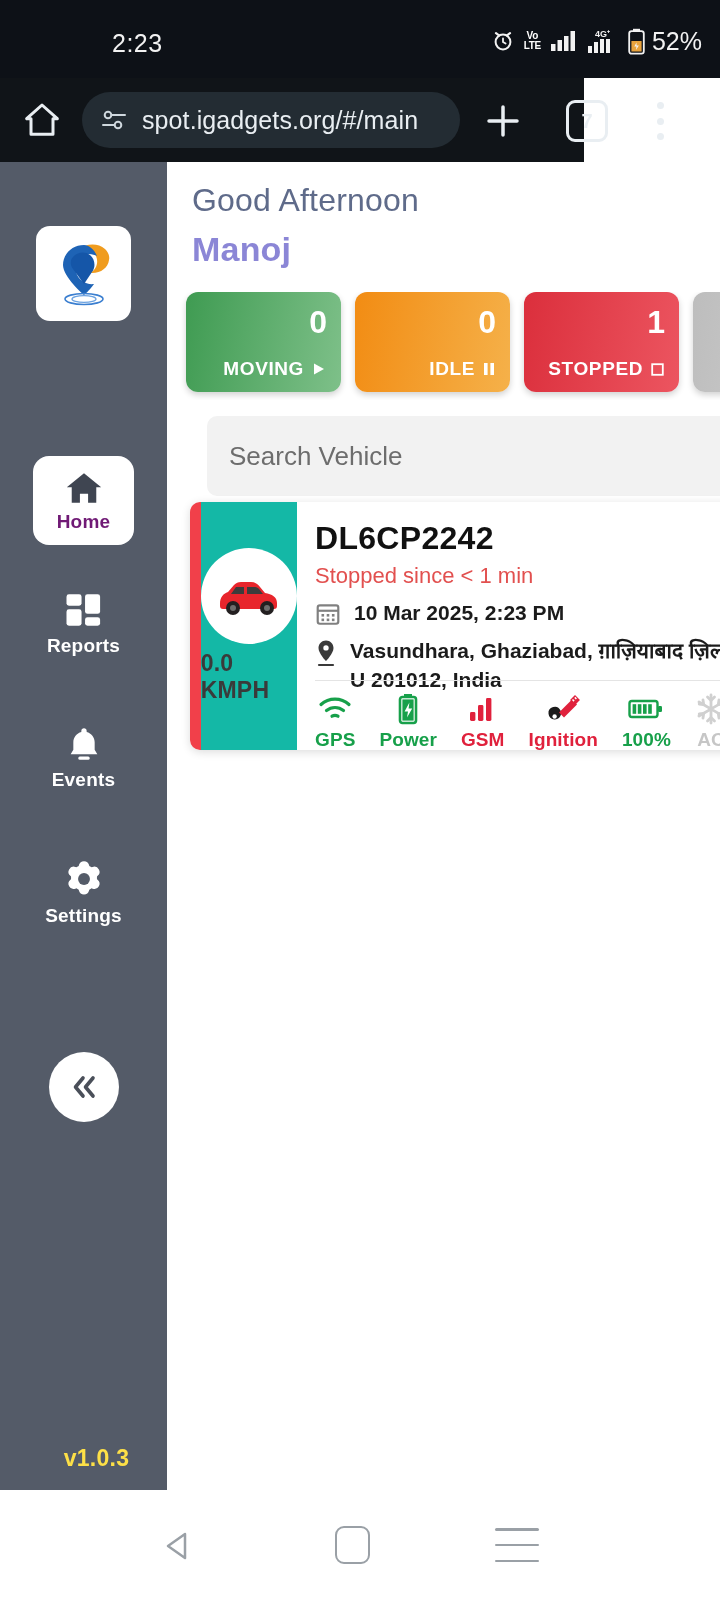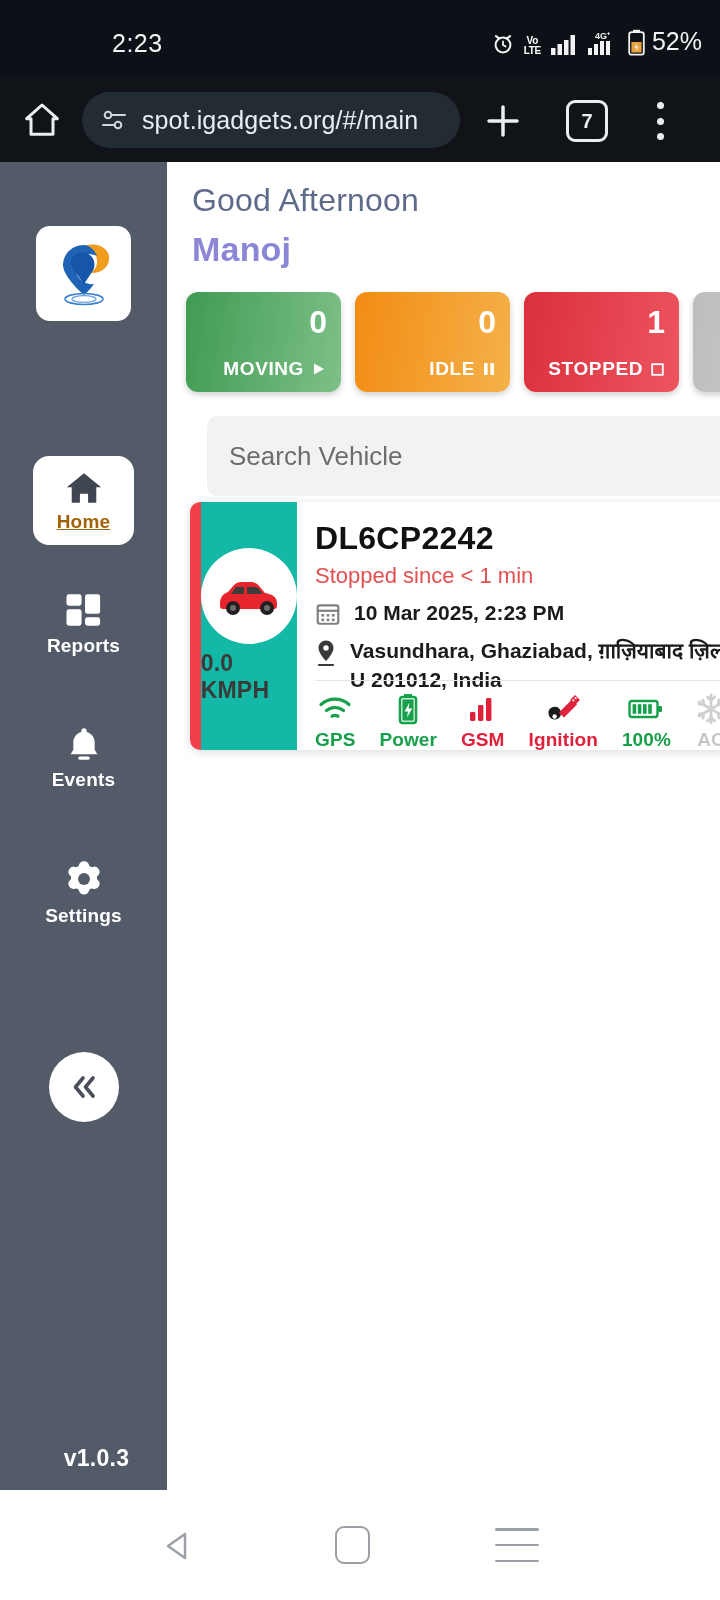--- a/index.html
+++ b/index.html
@@ -15,30 +15,30 @@
   .statusbar {
     position:absolute; left:0; top:0; width:720px; height:78px;
     background:#0d1117; color:#fff;
   }
   .sb-time {
     position:absolute; left:112px; top:29px;
     font-size:25px; letter-spacing:.5px; color:#f2f2f2;
   }
   .sb-right {
     position:absolute; right:18px; top:26px;
-    display:flex; align-items:flex-end; gap:9px; height:30px;
+    display:flex; align-items:center; gap:9px; height:30px;
   }
   .sb-right svg { display:block; }
   .sb-batt-text { font-size:25px; color:#f2f2f2; margin-left:-2px; }
   .volte { display:flex; flex-direction:column; line-height:1; align-items:center; }
   .volte b { font-size:10px; font-weight:bold; letter-spacing:-.3px; }
 
   
   .toolbar {
-    position:absolute; left:0; top:78px; width:720px; height:84px;
+    position:absolute; left:0; top:78px; width:584px; height:84px;
     background:#101418;
   }
   .tb-home { position:absolute; left:22px; top:22px; width:40px; height:40px; }
   .urlbar {
     position:absolute; left:82px; top:14px; width:378px; height:56px;
     background:#232c33; border-radius:28px;
     display:flex; align-items:center; padding:0 18px; gap:14px;
   }
   .url-text {
     font-size:25px; color:#e9eef2; white-space:nowrap; overflow:hidden;
@@ -73,33 +73,33 @@
   .navitem {
     position:absolute; left:33px; width:101px; height:auto;
     display:flex; flex-direction:column; align-items:center;
     color:#fff;
   }
   .navitem .lbl { font-size:19px; font-weight:bold; margin-top:5px; letter-spacing:.2px; }
   .navitem.active {
     background:#fff; border-radius:16px; padding:14px 0 12px;
     left:33px; width:101px;
   }
-  .navitem.active .lbl { color:#a16207;text-decoration:underline; }
+  .navitem.active .lbl { color:#701a75; }
   .nav-home   { top:294px; }
   .nav-rep    { top:428px; }
   .nav-evt    { top:562px; }
   .nav-set    { top:696px; }
   .collapse {
     position:absolute; left:49px; top:890px; width:70px; height:70px;
     background:#fff; border-radius:50%;
     display:flex; align-items:center; justify-content:center;
   }
   .version {
     position:absolute; left:0; bottom:18px; width:193px;
-    text-align:center; color:#ffffff; font-size:23px; font-weight:bold;
+    text-align:center; color:#fde047; font-size:23px; font-weight:bold;
     letter-spacing:.3px;
   }
 
   
   .main { position:absolute; left:167px; top:0; width:553px; height:1328px; background:#fff; overflow:hidden; }
 
   .greet-hi {
     position:absolute; left:25px; top:20px;
     font-size:32px; color:#5f6b8a; letter-spacing:.2px;
   }

